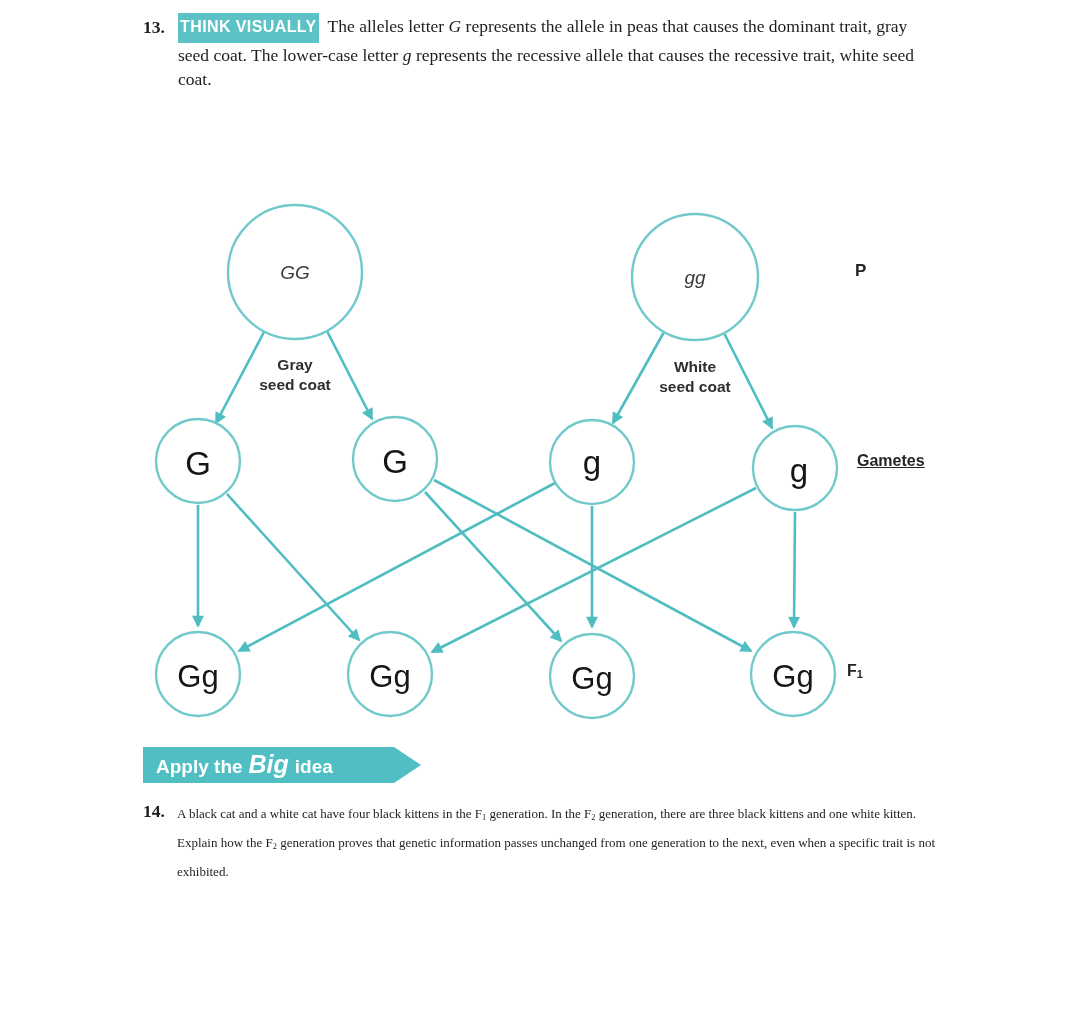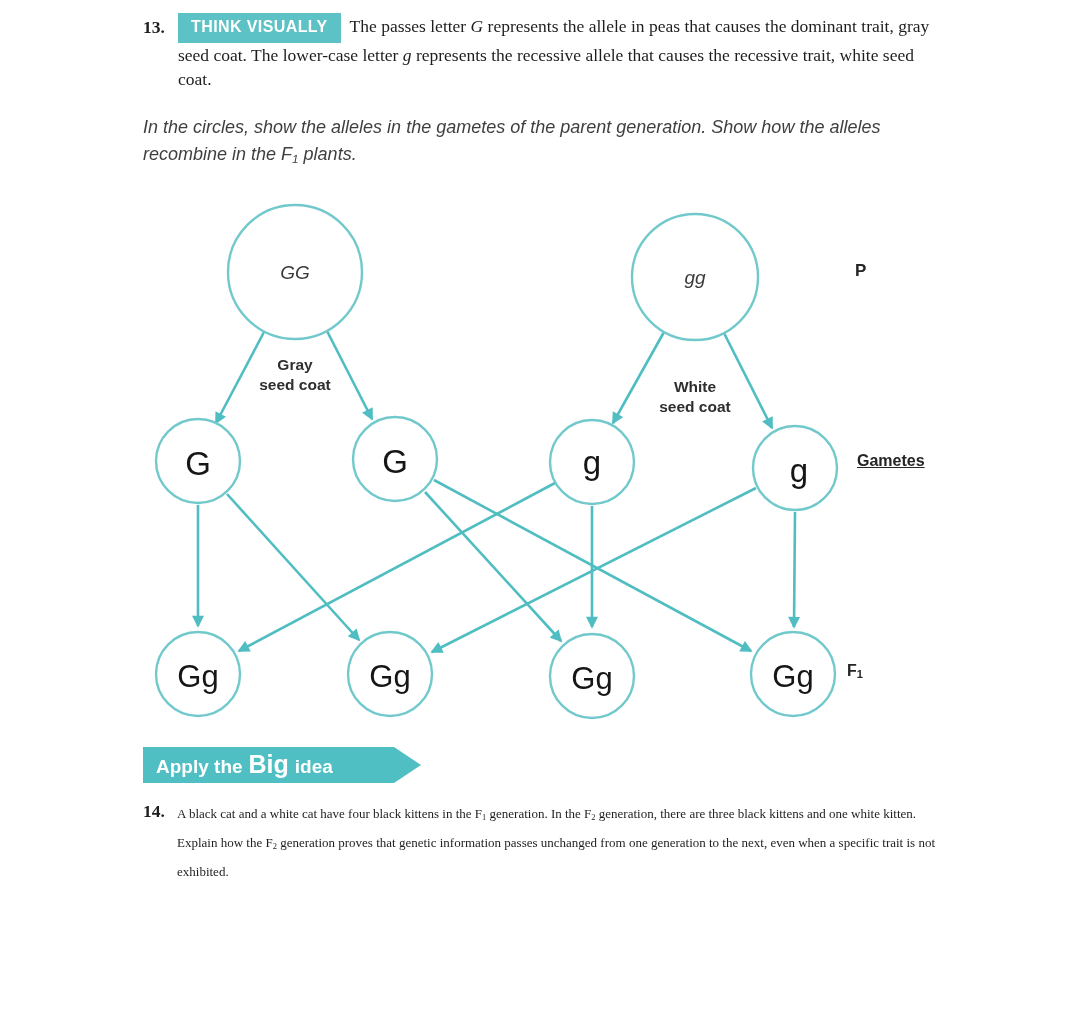--- a/index.html
+++ b/index.html
@@ -4,70 +4,69 @@
 <style>
   html,body{margin:0;padding:0;background:#fff;}
   .page{position:relative;width:1079px;height:879px;background:#fff;
         font-family:"Liberation Serif",serif;color:#1e1e1e;overflow:hidden;}
 
   .qnum{position:absolute;font-weight:bold;font-size:17.5px;}
   .q13num{left:143px;top:17px;}
   .q13text{position:absolute;left:178px;top:13px;width:758px;font-size:17.5px;line-height:24.5px;}
   .badge{display:inline-block;background:#5cc2c5;color:#fff;
          font-family:"Liberation Sans",sans-serif;font-weight:bold;font-size:16px;
-         letter-spacing:.4px;padding:2px 13px 3px;margin-right:9px;}
+         letter-spacing:.4px;padding:2px 2px 3px;margin-right:9px;}
   .it{font-style:italic;}
 
   .instruction{position:absolute;left:143px;top:114px;width:810px;
                font-family:"Liberation Sans",sans-serif;font-style:italic;
                font-size:18px;line-height:27px;color:#3f3f3f;}
   .sub{font-size:0.65em;vertical-align:-0.25em;}
 
   .diagram-svg{position:absolute;left:0;top:0;}
   .arrow-line{stroke:#4fbdc1;stroke-width:2.6;fill:none;}
   .node-circle{fill:#fff;stroke:#72c9cc;stroke-width:2.4;}
   svg text{text-anchor:middle;dominant-baseline:central;font-family:"Liberation Sans",sans-serif;}
   .t-parent{font-size:19px;font-style:italic;fill:#3a3a3a;}
   .t-gamete{font-size:33px;fill:#161616;}
   .t-f1{font-size:31px;fill:#161616;}
 
   .trait{position:absolute;width:140px;text-align:center;
          font-family:"Liberation Sans",sans-serif;font-size:15.5px;line-height:20px;color:#2e2e2e;font-weight:bold;}
   .trait-left{left:225px;top:355px;}
-  .trait-right{left:625px;top:357px;margin-top:20px;}
+  .trait-right{left:625px;top:357px;}
 
   .row-label{position:absolute;font-family:"Liberation Sans",sans-serif;font-weight:bold;color:#252525;}
   .lbl-p{left:855px;top:261px;font-size:17px;}
   .lbl-gametes{left:857px;top:452px;font-size:16px;text-decoration:underline;}
   .lbl-f1{left:847px;top:662px;font-size:16px;}
   .sub2{font-size:11px;vertical-align:-2px;}
 
   .banner{position:absolute;left:143px;top:747px;width:278px;height:36px;background:#4fbfc3;
           color:#fff;font-family:"Liberation Sans",sans-serif;font-weight:bold;
           line-height:35px;padding-left:13px;box-sizing:border-box;
           clip-path:polygon(0 0,251px 0,278px 50%,251px 100%,0 100%);}
   .banner .b1,.banner .b3{font-size:19px;}
-  .banner .b2{font-size:25px;margin:0 6px;}
+  .banner .b2{font-size:25px;margin:0 6px;font-style:italic;}
 
   .q14num{left:143px;top:801px;}
   .q14text{position:absolute;left:177px;top:801px;width:762px;font-size:13px;line-height:26px;}
 
   .answer-line{position:absolute;left:172px;width:764px;border-top:1.6px solid #2b2b2b;height:0;}
   .line1{top:929px;}
   .line2{top:962px;}
 </style>
 </head>
 <body>
 
 <div class="page">
 
   <span class="qnum q13num">13.</span>
-  <div class="q13text"><span class="badge">THINK VISUALLY</span><span>The passes letter </span><span class="it">G</span><span> represents the allele in peas that causes the dominant trait, gray seed coat. The lower-case letter </span><span class="it">g</span><span> represents the recessive allele that causes the recessive trait, white seed coat.</span></div>
+  <div class="q13text"><span class="badge">THINK VISUALLY</span><span>The alleles letter </span><span class="it">G</span><span> represents the allele in peas that causes the dominant trait, gray seed coat. The lower-case letter </span><span class="it">g</span><span> represents the recessive allele that causes the recessive trait, white seed coat.</span></div>
 
-  <div class="instruction"><span>In the circles, show the alleles in the gametes of the parent generation. Show how the alleles recombine in the F</span><span class="sub">1</span><span> plants.</span></div>
 
   <svg class="diagram-svg" width="1079" height="740" viewBox="0 0 1079 740">
     <defs>
       <marker id="ah" viewBox="0 0 10 10" refX="8.5" refY="5" markerWidth="5" markerHeight="4.6" orient="auto">
         <path d="M0,0 L10,5 L0,10 z" fill="#4fbdc1"></path>
       </marker>
     </defs>
 
     <g>
       <line class="arrow-line" x1="264" y1="332" x2="216" y2="423" marker-end="url(#ah)"></line>

